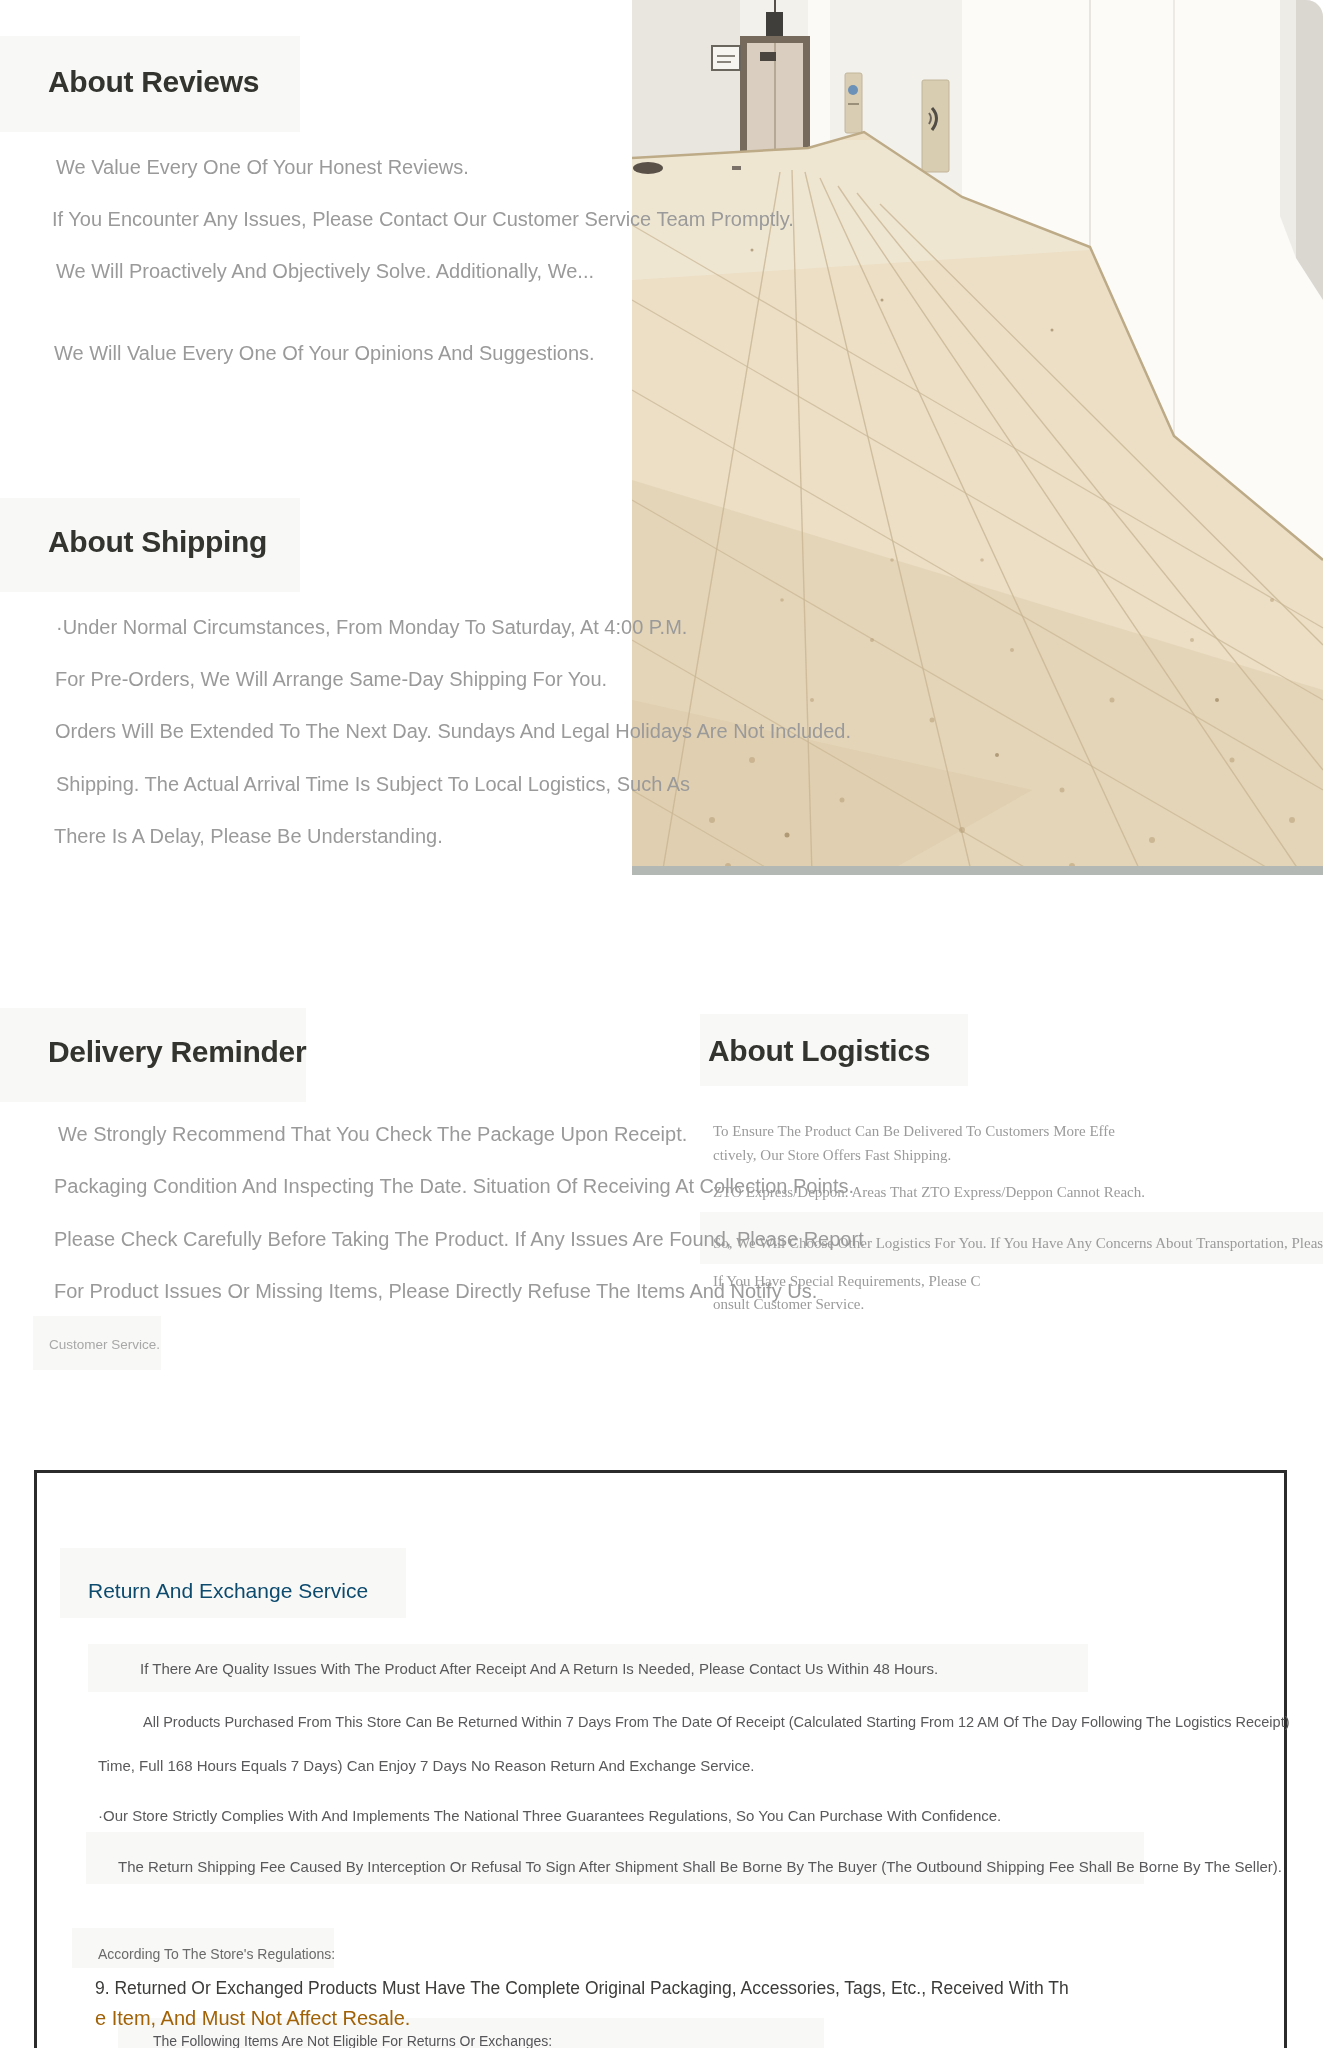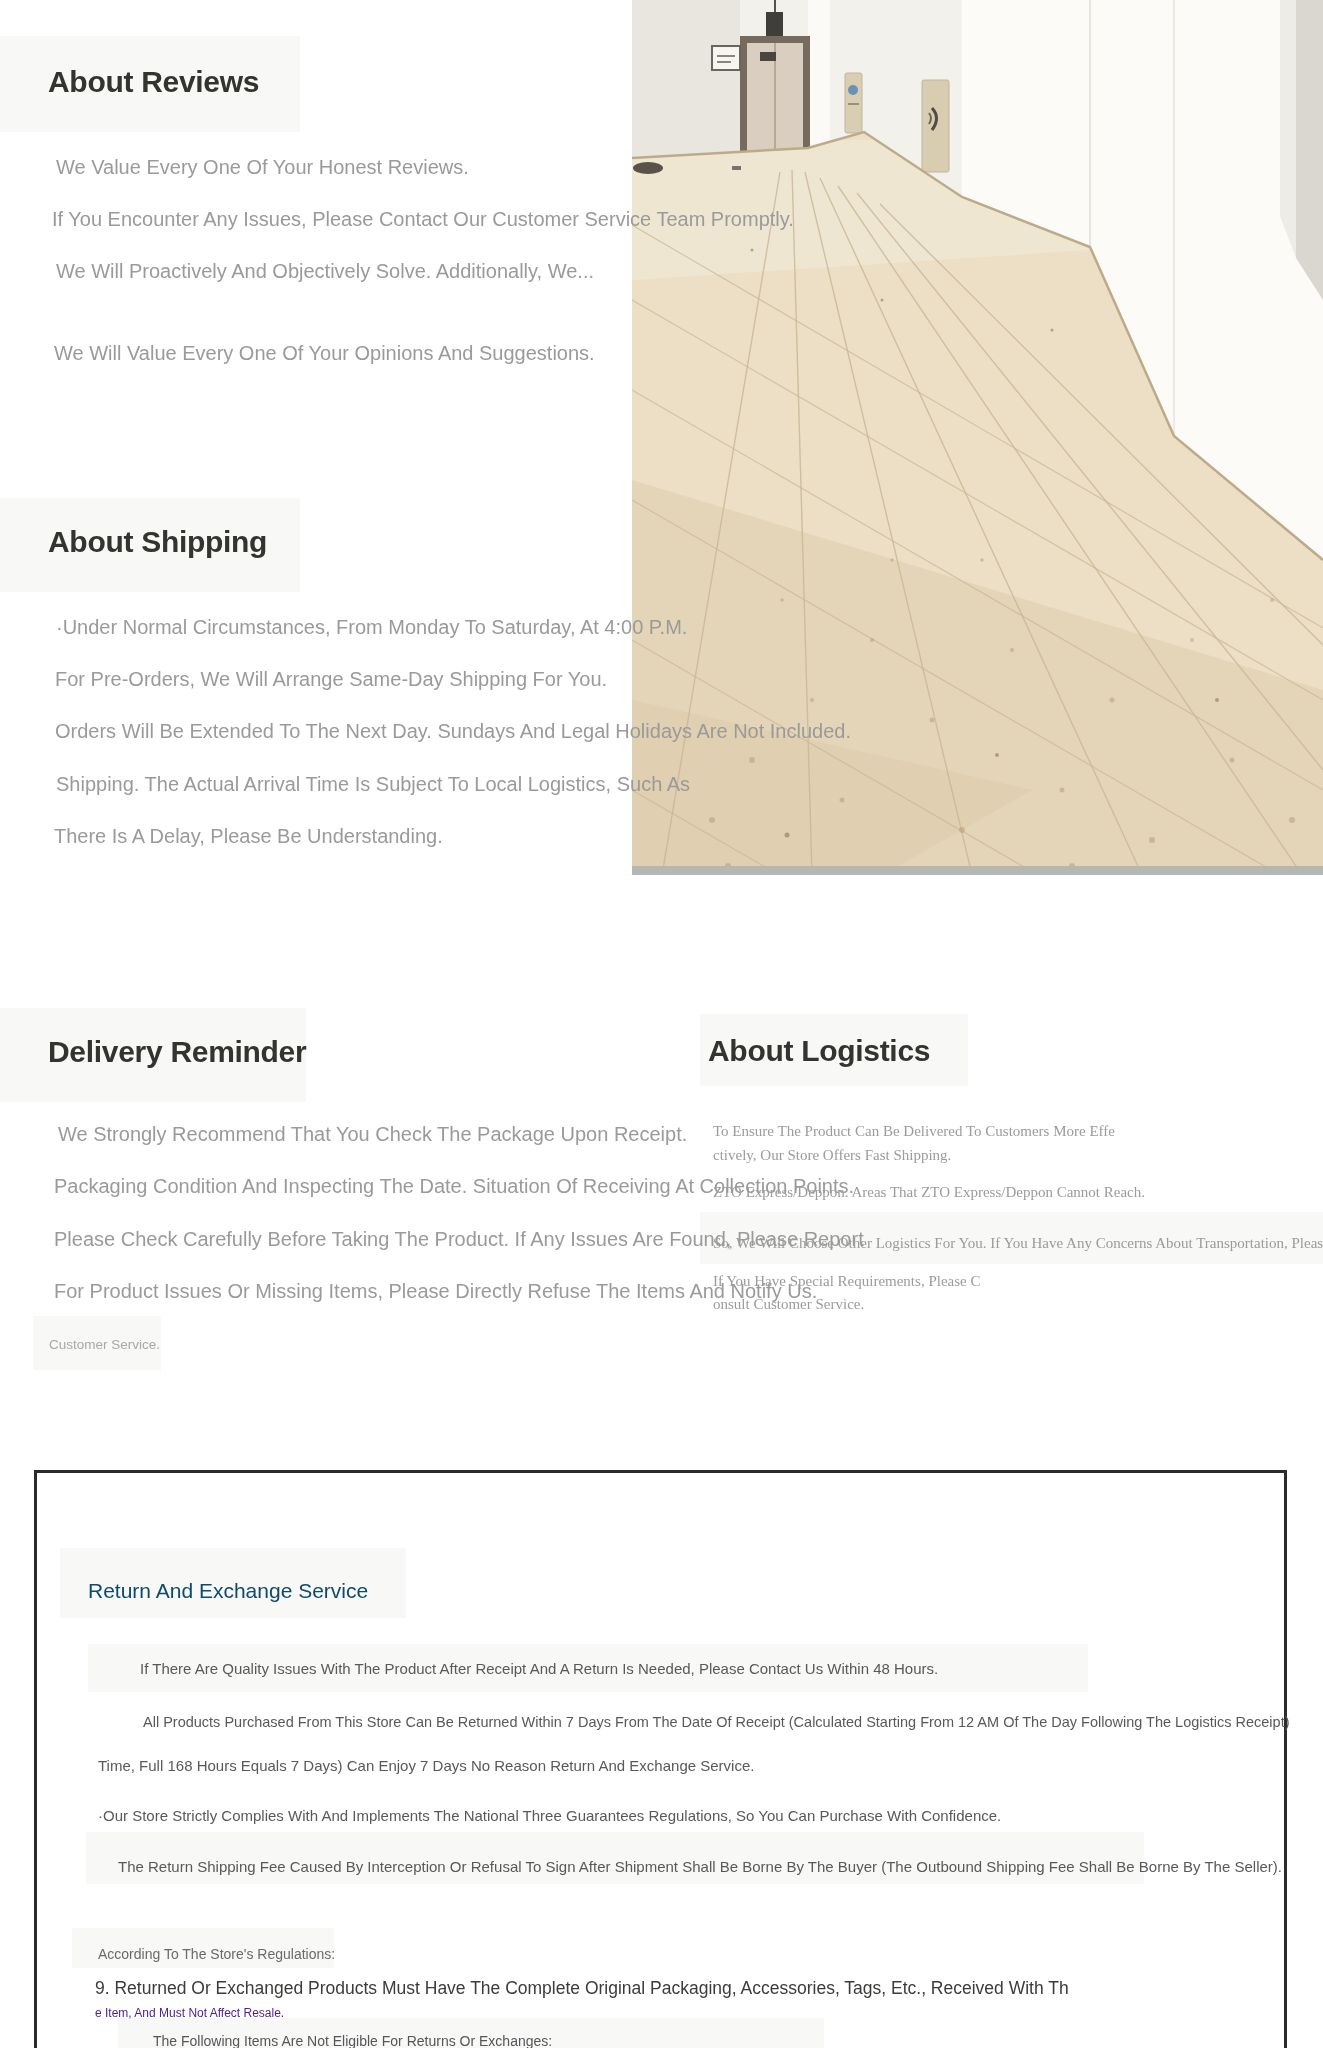--- a/index.html
+++ b/index.html
@@ -1,18 +1,18 @@
 <!DOCTYPE html>
 <html><head>
 <meta charset="utf-8">
 <style>
   html,body{margin:0;padding:0;background:#ffffff;}
   #page{
     position:relative;width:1323px;height:2048px;overflow:hidden;
-    background:#ffffff;font-family:"Liberation Sans",sans-serif;
+    background:#ffffff;font-family:"Liberation Sans",sans-serif;border-radius:17px;
   }
   .abs{position:absolute;white-space:nowrap;line-height:1.25;}
   .h1{font-weight:bold;font-size:30px;color:#33342f;letter-spacing:-0.3px;z-index:3;}
   .ln{font-size:20px;color:#9a9a9b;z-index:3;}
   .lns{font-size:15px;color:#9b9b9c;z-index:3;font-family:Liberation Serif, serif;}
   .bx{font-size:15px;color:#59595b;z-index:3;}
   .panel{position:absolute;background:#f8f8f6;z-index:1;}
   #photo{position:absolute;left:632px;top:0;width:691px;height:875px;z-index:0;}
   #returnbox{
     position:absolute;left:34px;top:1470px;width:1247px;height:610px;
@@ -166,16 +166,16 @@
 
   <div id="returnbox"></div>
   <div class="abs" style="left:88px;top:1578px;font-size:21px;font-weight:normal;color:#0c4a6e;z-index:3;">Return And Exchange Service</div>
   <div class="abs bx" style="left:140px;top:1660px;">If There Are Quality Issues With The Product After Receipt And A Return Is Needed, Please Contact Us Within 48 Hours.</div>
   <div class="abs bx" style="left:143px;top:1713px;font-size:14.5px;">All Products Purchased From This Store Can Be Returned Within 7 Days From The Date Of Receipt (Calculated Starting From 12 AM Of The Day Following The Logistics Receipt)</div>
   <div class="abs bx" style="left:98px;top:1757px;">Time, Full 168 Hours Equals 7 Days) Can Enjoy 7 Days No Reason Return And Exchange Service.</div>
   <div class="abs bx" style="left:98px;top:1807px;text-align:right;">·Our Store Strictly Complies With And Implements The National Three Guarantees Regulations, So You Can Purchase With Confidence.</div>
   <div class="abs bx" style="left:118px;top:1858px;">The Return Shipping Fee Caused By Interception Or Refusal To Sign After Shipment Shall Be Borne By The Buyer (The Outbound Shipping Fee Shall Be Borne By The Seller).</div>
   <div class="abs" style="left:98px;top:1946px;font-size:14px;color:#6a6a6a;z-index:3;">According To The Store's Regulations:</div>
   <div class="abs" style="left:95px;top:1978px;font-size:17.5px;color:#3b3b39;z-index:3;">9. Returned Or Exchanged Products Must Have The Complete Original Packaging, Accessories, Tags, Etc., Received With Th</div>
-  <div class="abs" style="left:95px;top:2006px;font-size:12px;color:#4c1d95;z-index:3;">e Item, And Must Not Affect Resale.</div>
+  <div class="abs" style="left:95px;top:2006px;font-size:20px;color:#a16207;z-index:3;">e Item, And Must Not Affect Resale.</div>
   <div class="abs" style="left:153px;top:2033px;font-size:14px;color:#56565a;z-index:3;">The Following Items Are Not Eligible For Returns Or Exchanges:</div>
 
 </div>
 
 </body></html>

